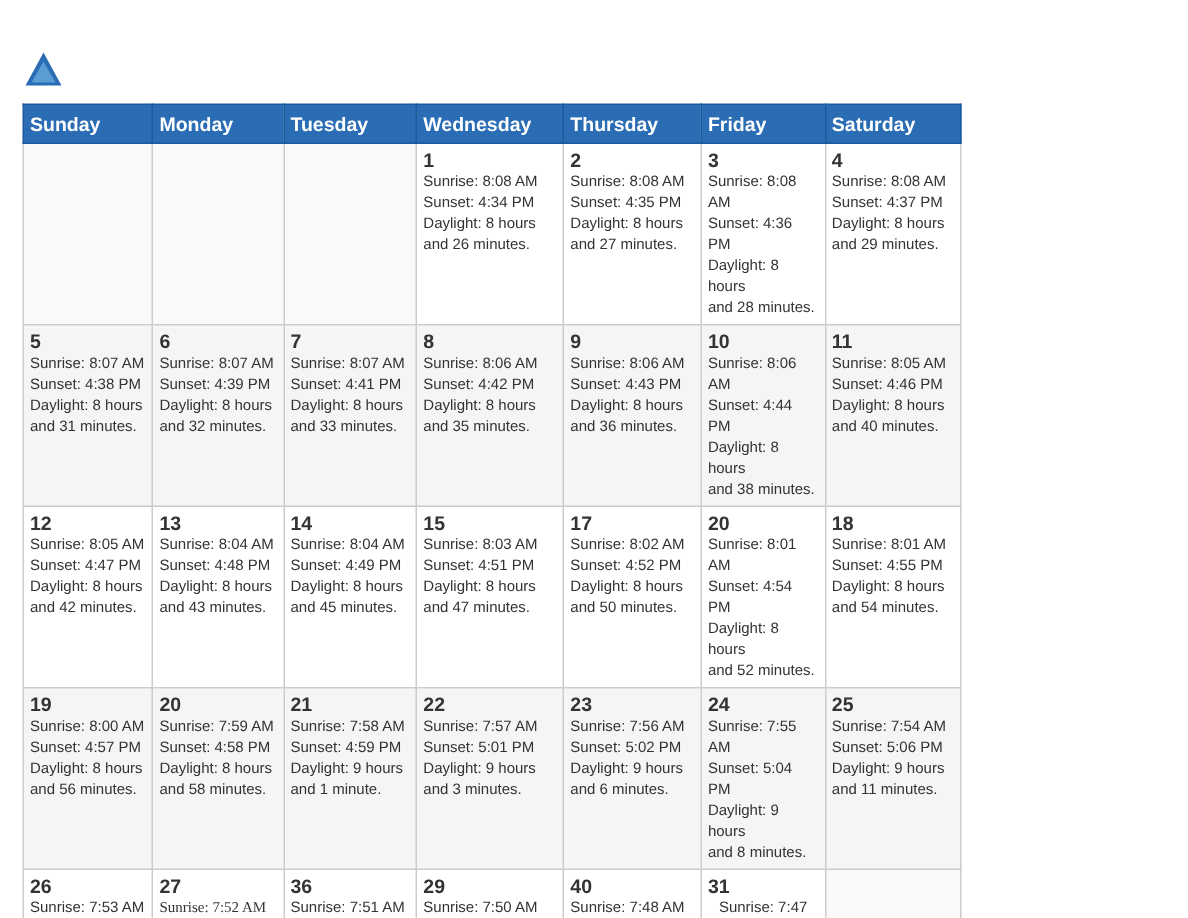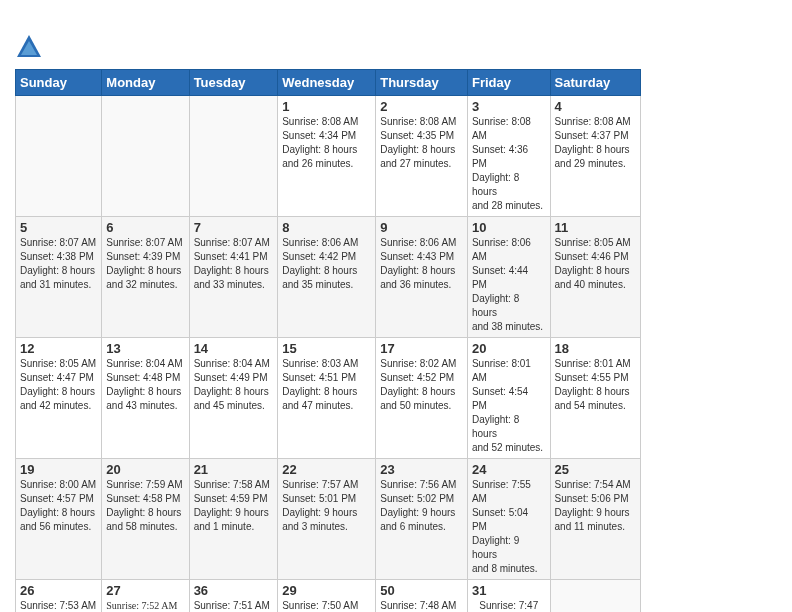--- a/index.html
+++ b/index.html
@@ -342,21 +342,21 @@
 and 19 minutes.</div>
           </td>
           <td>
             <span class="day-number">29</span>
             <div class="day-info" style="white-space: pre-line;">Sunrise: 7:50 AM
 Sunset: 5:12 PM
 Daylight: 9 hours
 and 22 minutes.</div>
           </td>
           <td>
-            <span class="day-number">50</span>
+            <span class="day-number">40</span>
             <div class="day-info" style="white-space: pre-line;">Sunrise: 7:48 AM
 Sunset: 5:13 PM
 Daylight: 9 hours
 and 25 minutes.</div>
           </td>
           <td>
             <span class="day-number">31</span>
             <div class="day-info" style="white-space: pre-line; text-align: center;">Sunrise: 7:47 AM
 Sunset: 5:15 PM
 Daylight: 9 hours

